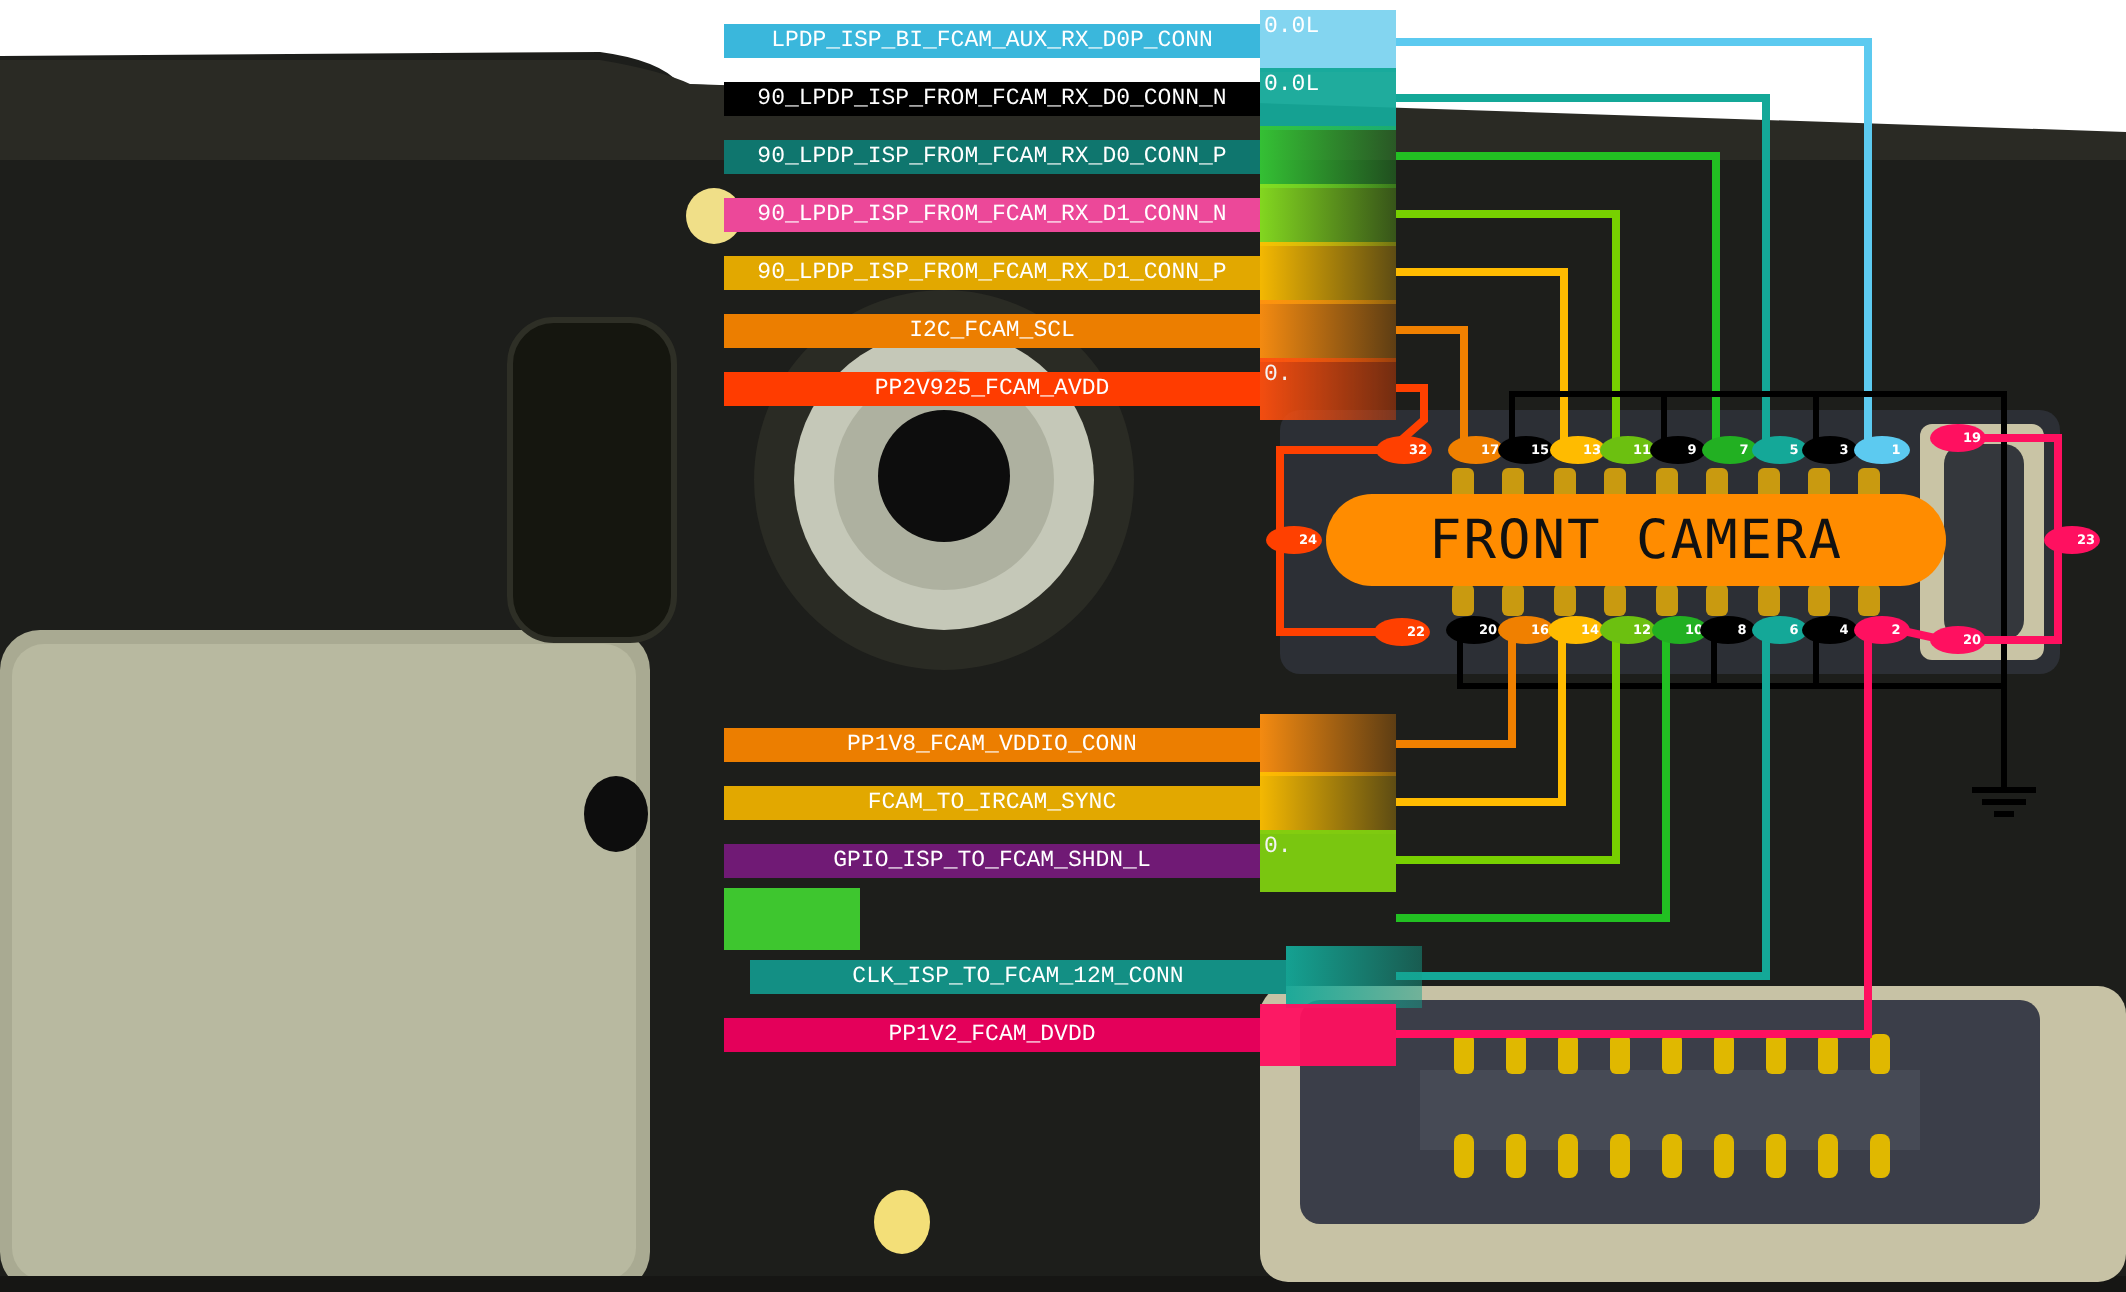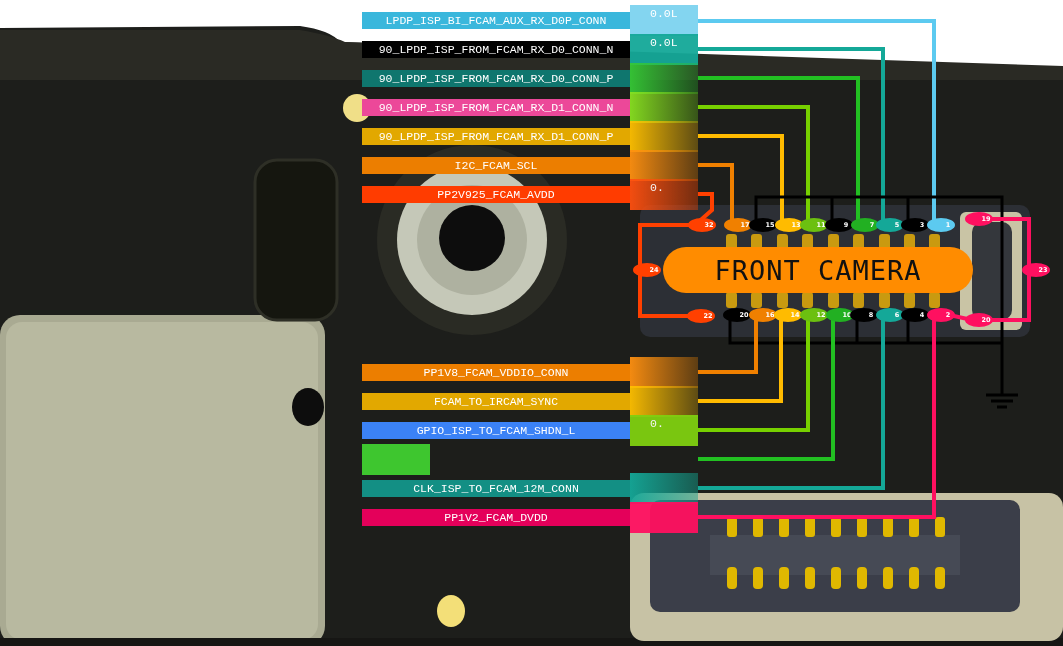--- a/index.html
+++ b/index.html
@@ -1,21 +1,21 @@
 <!DOCTYPE html>
 <html><head>
 <meta charset="utf-8">
 <style>
   html,body{margin:0;padding:0;}
   body{width:1063px;height:646px;position:relative;overflow:hidden;background:#fff;font-family:"DejaVu Sans Mono","Liberation Mono",monospace;}
   #stage{position:absolute;left:0;top:0;width:1063px;height:646px;}
   .board{position:absolute;}
   .label{position:absolute;left:362px;height:17px;display:flex;align-items:center;color:#fff;font-size:11.5px;font-family:Liberation Mono, monospace;white-space:nowrap;}
   .label .name{width:268px;text-align:center;height:17px;line-height:17px;}
-  .label .val{width:68px;height:31px;line-height:17px;padding-left:20px;box-sizing:border-box;opacity:.95;}
+  .label .val{width:68px;height:31px;line-height:17px;padding-left:2px;box-sizing:border-box;opacity:.95;}
   .cam-pill{position:absolute;left:663px;top:247px;width:310px;height:46px;border-radius:23px;background:#ff8c00;display:flex;align-items:center;justify-content:center;font-size:27px;letter-spacing:1px;color:#111;font-family:"DejaVu Sans Mono","Liberation Mono",monospace;}
   .pin{position:absolute;width:14px;height:14px;border-radius:50%;color:#fff;font-size:6.5px;font-weight:bold;display:flex;align-items:center;justify-content:center;font-family:"DejaVu Sans","Liberation Sans",sans-serif;transform:translate(-7px,-7px);padding-left:14px;}
 </style>
 </head>
 <body>
 
 <div id="stage">
   <svg class="board" width="1063" height="646">
     <rect x="0" y="0" width="1063" height="646" fill="#ffffff"></rect>
     <path d="M0,28 L300,26 Q330,30 340,42 L1063,68 L1063,646 L0,646 Z" fill="#1d1e1b"></path>
@@ -148,27 +148,27 @@
 
   <div class="label" style="top:364px;">
     <span class="name" style="background:#ec7e00">PP1V8_FCAM_VDDIO_CONN</span>
     <span class="val" style="background:linear-gradient(90deg,#ff9010,rgba(255,140,0,.3))"></span>
   </div>
   <div class="label" style="top:393px;">
     <span class="name" style="background:#e2a800">FCAM_TO_IRCAM_SYNC</span>
     <span class="val" style="background:linear-gradient(90deg,#ffc000,rgba(255,190,0,.3))"></span>
   </div>
   <div class="label" style="top:422px;">
-    <span class="name" style="background:#3b82f6">GPIO_ISP_TO_FCAM_SHDN_L</span>
+    <span class="name" style="background:#701a75">GPIO_ISP_TO_FCAM_SHDN_L</span>
     <span class="val" style="background:#80d010">0.</span>
   </div>
   <div class="label" style="top:451px;">
     <span class="val" style="background:#40d030"></span>
   </div>
-  <div class="label" style="top:480px;">
+  <div class="label" style="top:480px;margin-left:13px;">
     <span class="name" style="background:#138f84">CLK_ISP_TO_FCAM_12M_CONN</span>
     <span class="val" style="background:linear-gradient(90deg,#14a898,rgba(20,160,140,.5))"></span>
   </div>
   <div class="label" style="top:509px;">
     <span class="name" style="background:#e4005a">PP1V2_FCAM_DVDD</span>
     <span class="val" style="background:#ff1060"></span>
   </div>
 
   <div class="cam-pill">FRONT CAMERA</div>
 

